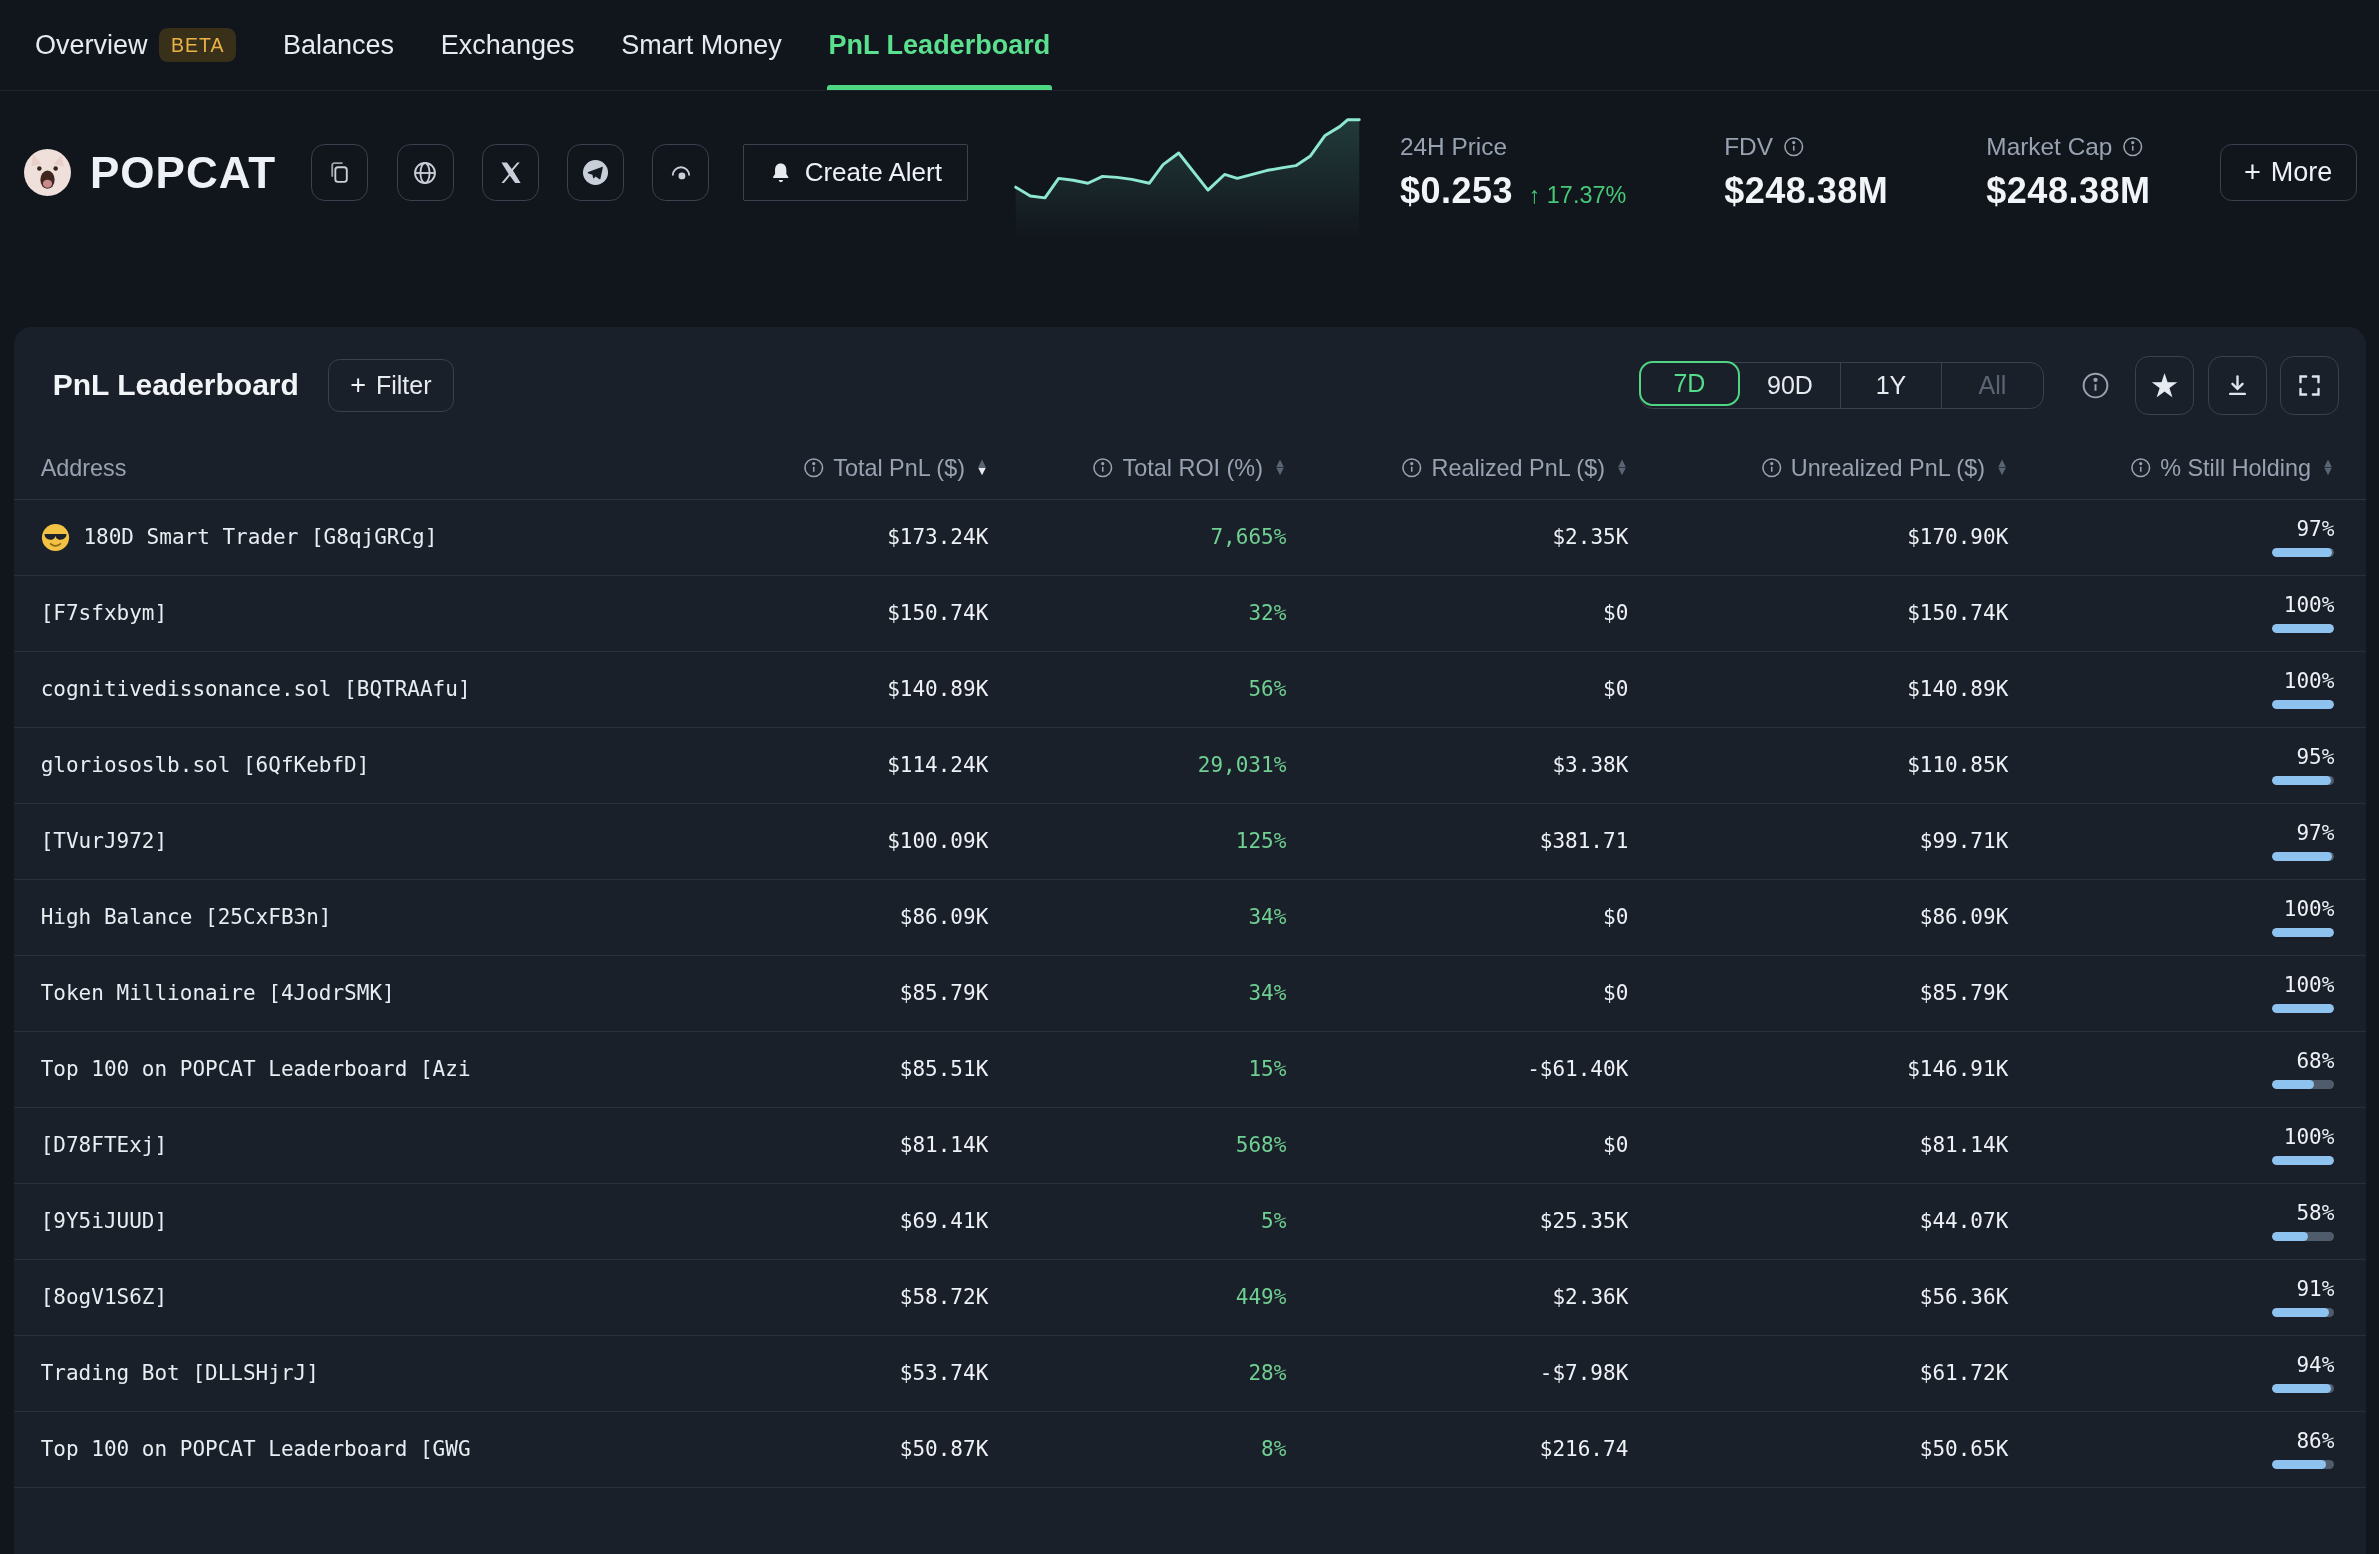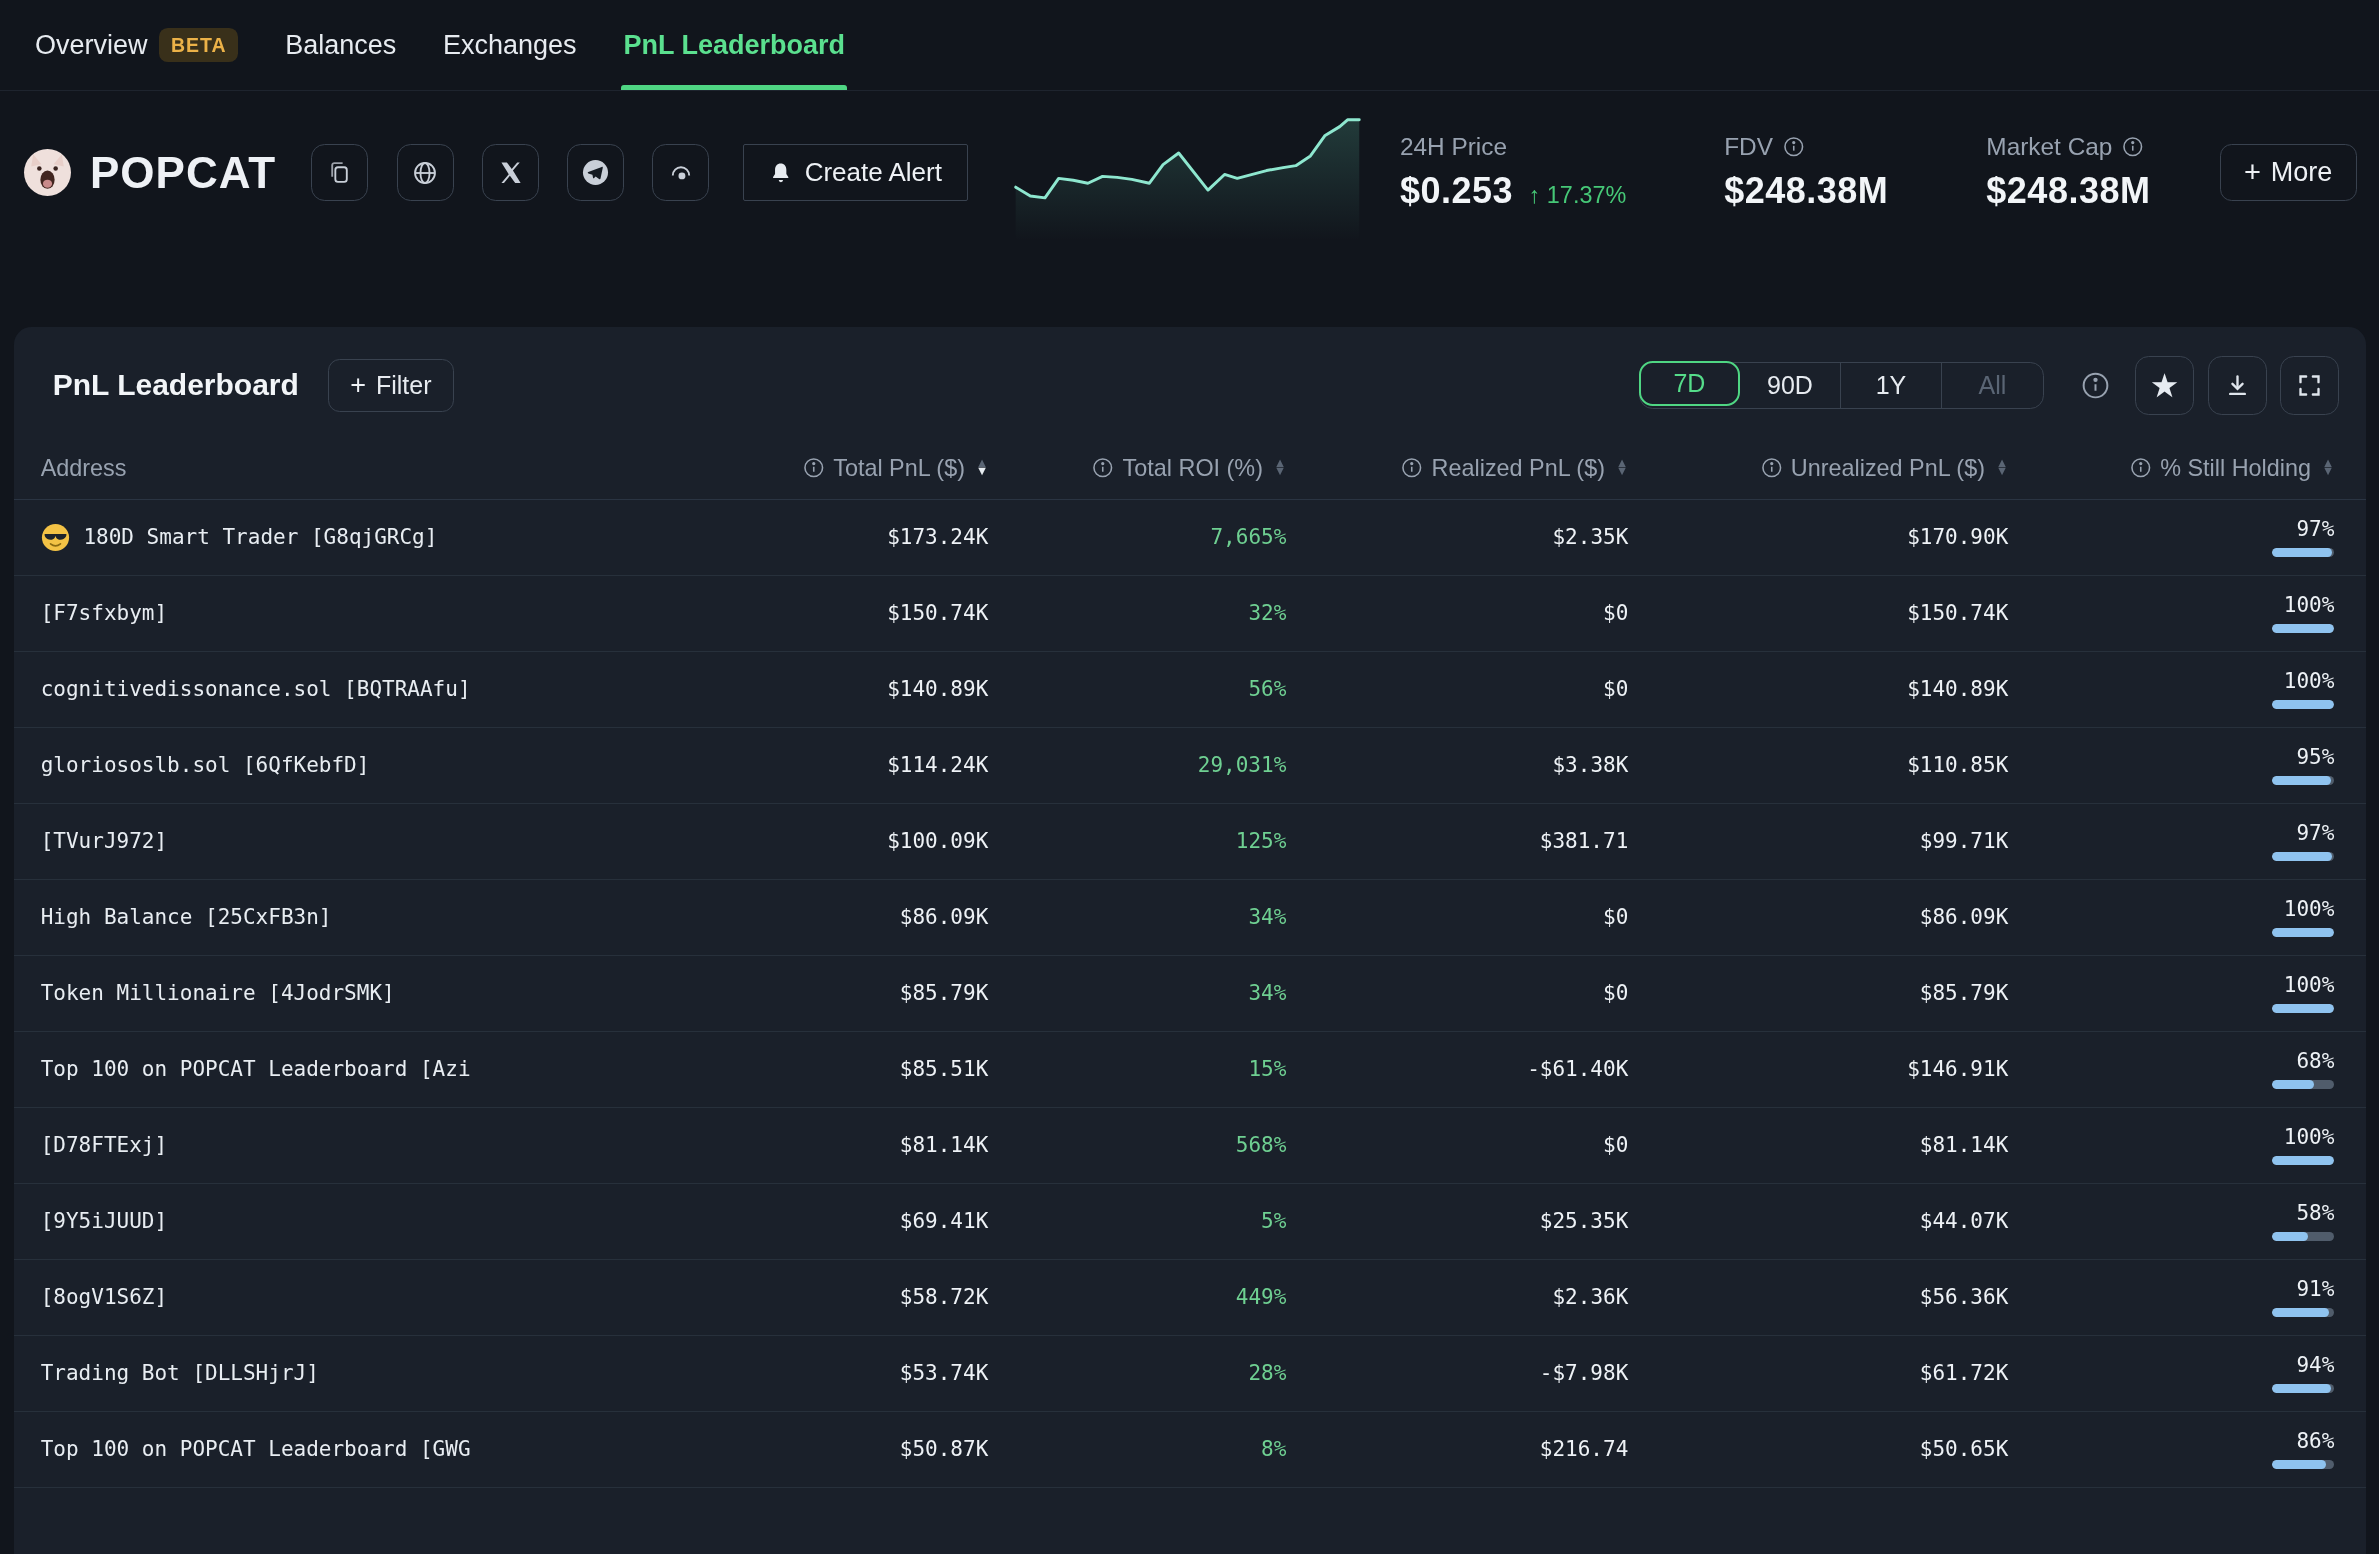--- a/index.html
+++ b/index.html
@@ -20,21 +20,21 @@
   .nav-item {
     display:flex; align-items:center; gap:11.7px; padding:0 19.5px;
     font-size:27px; color:#e7ebf0; cursor:pointer; position:relative;
   }
   .nav-item.active { color:#5be08f; font-weight:bold; }
   .nav-item.active::after {
     content:""; position:absolute; left:17.6px; right:17.6px; bottom:0;
     height:4.9px; background:#4fd683; border-radius:2.9px 2.9px 0 0;
   }
   .beta-badge {
-    background:#39301a; color:#ecb248; font-size:19.5px; font-weight:bold;
+    background:#39301a; color:#ecb248; font-size:19.5px; font-weight:normal;
     letter-spacing:1px; padding:5.9px 11.7px; border-radius:8.8px;
   }
 
   
   .token-header {
     height:163px; display:flex; align-items:center; padding:0 23.4px 0 23.4px;
     background:#11151c;
   }
   .token-left { display:flex; align-items:center; gap:17.6px; }
   .token-logo { width:49px; height:49px; }
@@ -127,20 +127,23 @@
 <nav class="topnav">
   <div class="nav-item">
     <span>Overview</span>
     <span class="beta-badge">BETA</span>
   </div>
   <div class="nav-item">
     <span>Balances</span>
   </div>
   <div class="nav-item">
     <span>Exchanges</span>
+  </div>
+  <div class="nav-item">
+    <span>Smart Money</span>
   </div>
   <div class="nav-item active">
     <span>PnL Leaderboard</span>
   </div>
 </nav>
 
 <header class="token-header">
   <div class="token-left">
     <span>
       <svg class="token-logo" viewBox="0 0 48 48">

